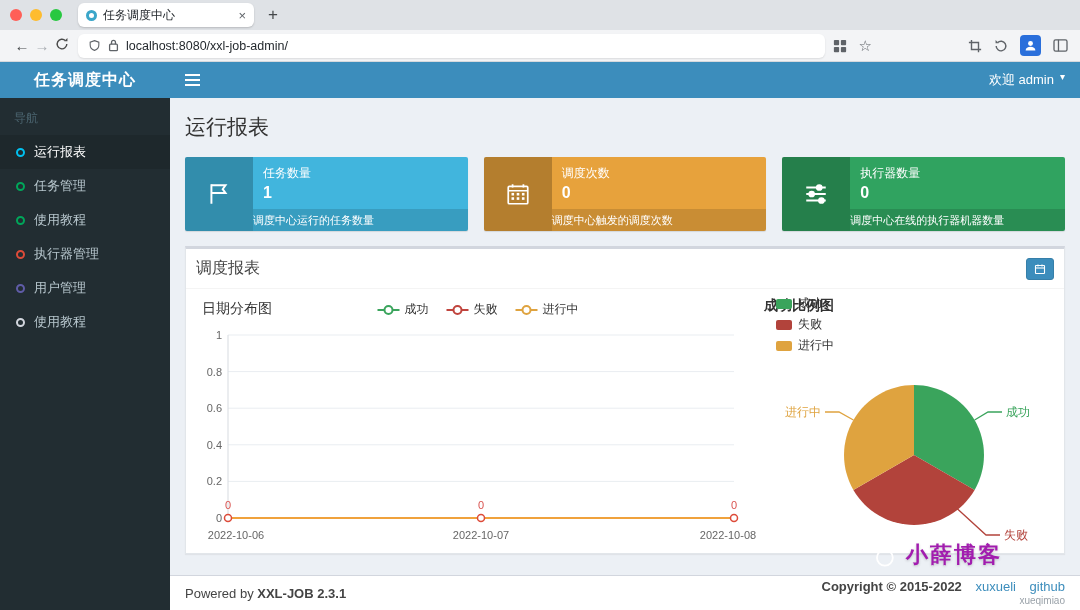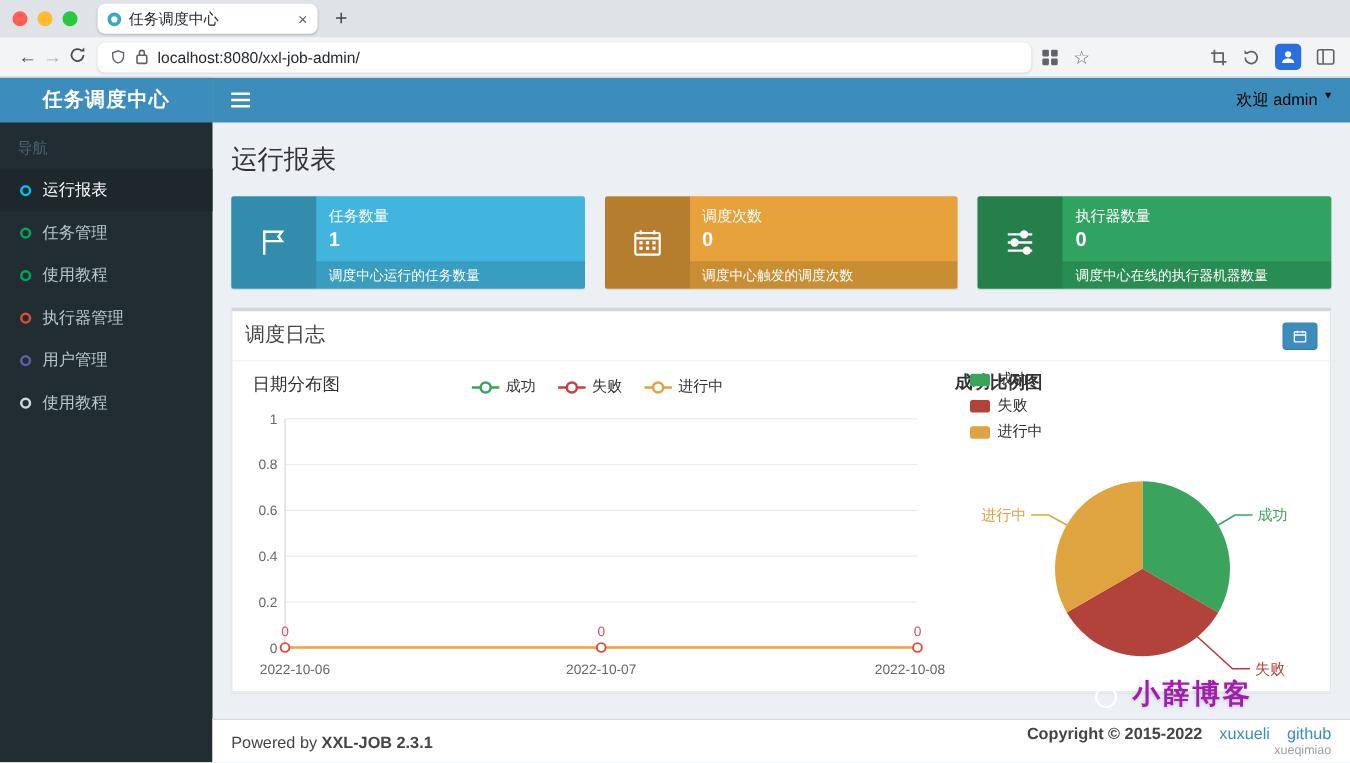--- a/index.html
+++ b/index.html
@@ -31,34 +31,34 @@
   .logo{height:36px;background:#3c8dbc;color:#fff;font-weight:bold;font-size:16px;display:flex;align-items:center;justify-content:center;letter-spacing:1px}
   .nav-label{color:#4b646f;font-size:12px;padding:12px 14px 8px}
   .menu-item{height:34px;display:flex;align-items:center;padding-left:16px;color:#b8c7ce;font-size:13px;gap:9px;cursor:pointer}
   .menu-item.active{background:#1e282c;color:#fff}
   .circle-icon{width:9px;height:9px;border:2px solid #fff;border-radius:50%;flex:none}
 
   
   .app-navbar{position:absolute;top:62px;left:170px;right:0;height:36px;background:#3c8dbc;display:flex;align-items:center;justify-content:space-between;padding:0 15px;z-index:5}
   .hamburger{display:flex;flex-direction:column;gap:3px;cursor:pointer}
   .hamburger i{display:block;width:15px;height:2px;background:#fff}
-  .welcome{color:#000000;font-size:13px;display:flex;align-items:flex-start;gap:6px;cursor:pointer}
+  .welcome{color:#ffffff;font-size:13px;display:flex;align-items:flex-start;gap:6px;cursor:pointer}
   .caret{font-size:10px}
 
   
   .content{position:absolute;top:98px;left:170px;right:0;bottom:35px;background:#ecf0f5;padding:10px 15px 0;overflow:hidden}
   .page-title{font-size:21px;color:#333;font-weight:500;margin:5px 0 16px}
   .stats{display:flex;gap:16px}
   .stat-box{flex:1;height:74px;color:#fff;display:grid;grid-template-columns:68px 1fr;grid-template-rows:1fr 22px;border-radius:2px;overflow:hidden;box-shadow:0 1px 1px rgba(0,0,0,.1)}
   .bg-aqua{background:#41b5dd}.bg-orange{background:#e7a23c}.bg-green{background:#30a360}
   .stat-icon{grid-row:span 2;background:rgba(0,0,0,.22);display:flex;align-items:center;justify-content:center}
   .stat-main{padding:8px 10px 0}
   .stat-title{font-size:12px}
   .stat-value{font-size:16px;font-weight:bold;margin-top:2px}
-  .stat-desc{grid-column:2;background:rgba(0,0,0,.13);font-size:11px;display:flex;align-items:center;padding-left:10px;white-space:nowrap}
+  .stat-desc{grid-column:2;background:rgba(0,0,0,.13);font-size:11px;display:flex;align-items:center;padding-left:0;white-space:nowrap}
 
   
   .panel{margin-top:15px;background:#fff;border:1px solid #e2e6ea;border-top:3px solid #d2d6de;box-shadow:0 1px 1px rgba(0,0,0,.05);height:308px}
   .panel-head{height:40px;display:flex;align-items:center;justify-content:space-between;padding:0 10px;border-bottom:1px solid #f4f4f4}
   .panel-title{font-size:16px;color:#444}
   .cal-btn{width:28px;height:22px;background:#3c8dbc;border:1px solid #367fa9;border-radius:3px;display:flex;align-items:center;justify-content:center;cursor:pointer}
   .charts{display:flex;padding:4px 8px 0}
   .lc{width:568px}
   .lc-head{position:relative;height:24px;margin:6px 0 0}
   .lc-title{font-size:14px;font-weight:normal;color:#333;padding-left:8px}
@@ -252,21 +252,21 @@
         <div class="stat-main">
           <div class="stat-title">执行器数量</div>
           <div class="stat-value">0</div>
         </div>
         <div class="stat-desc">调度中心在线的执行器机器数量</div>
       </div>
     </div>
 
     <section class="panel">
       <div class="panel-head">
-        <span class="panel-title">调度日志</span>
+        <span class="panel-title">调度报表</span>
         <span class="cal-btn">
           <svg width="12" height="12" viewBox="0 0 24 24">
               <rect x="3" y="5" width="18" height="16" rx="1" fill="none" stroke="#fff" stroke-width="2.2"></rect>
               <line x1="3" y1="10" x2="21" y2="10" stroke="#fff" stroke-width="2.2"></line>
               <line x1="8" y1="3" x2="8" y2="7" stroke="#fff" stroke-width="2.2"></line>
               <line x1="16" y1="3" x2="16" y2="7" stroke="#fff" stroke-width="2.2"></line>
             </svg>
         </span>
       </div>
 

